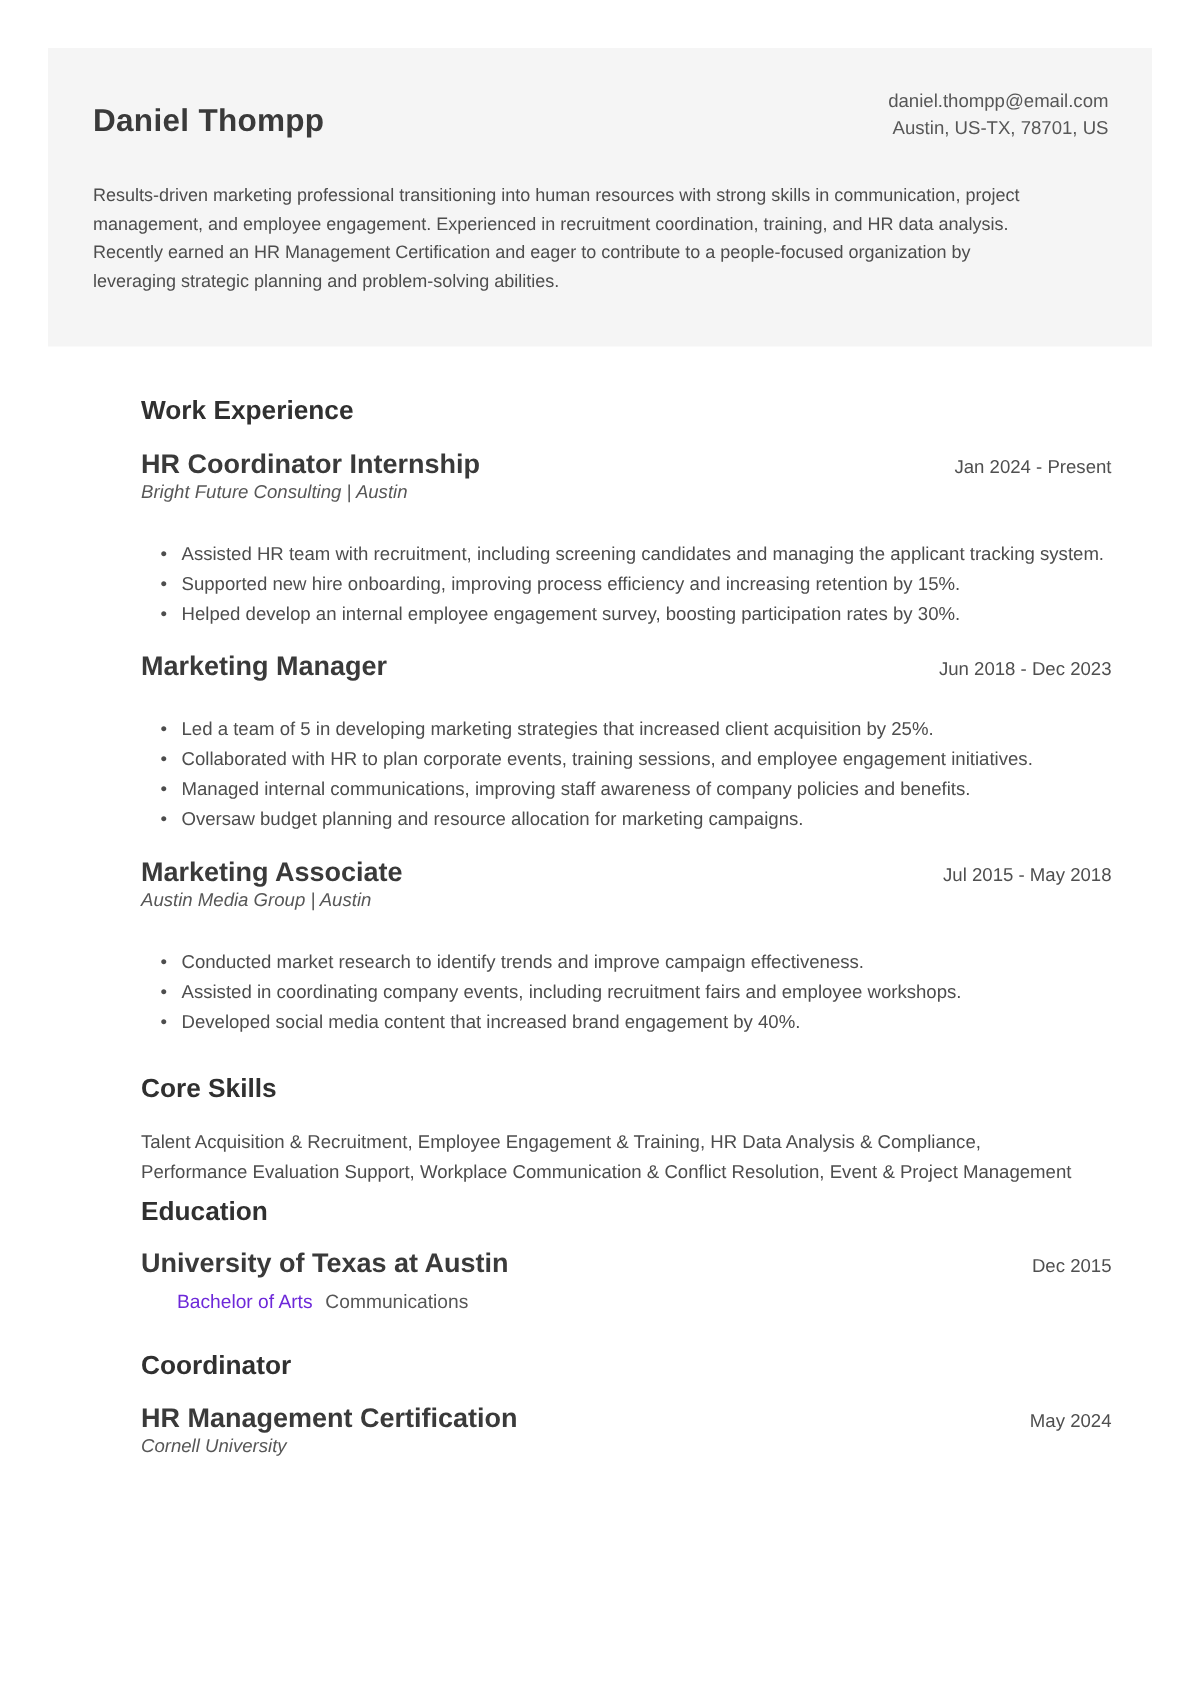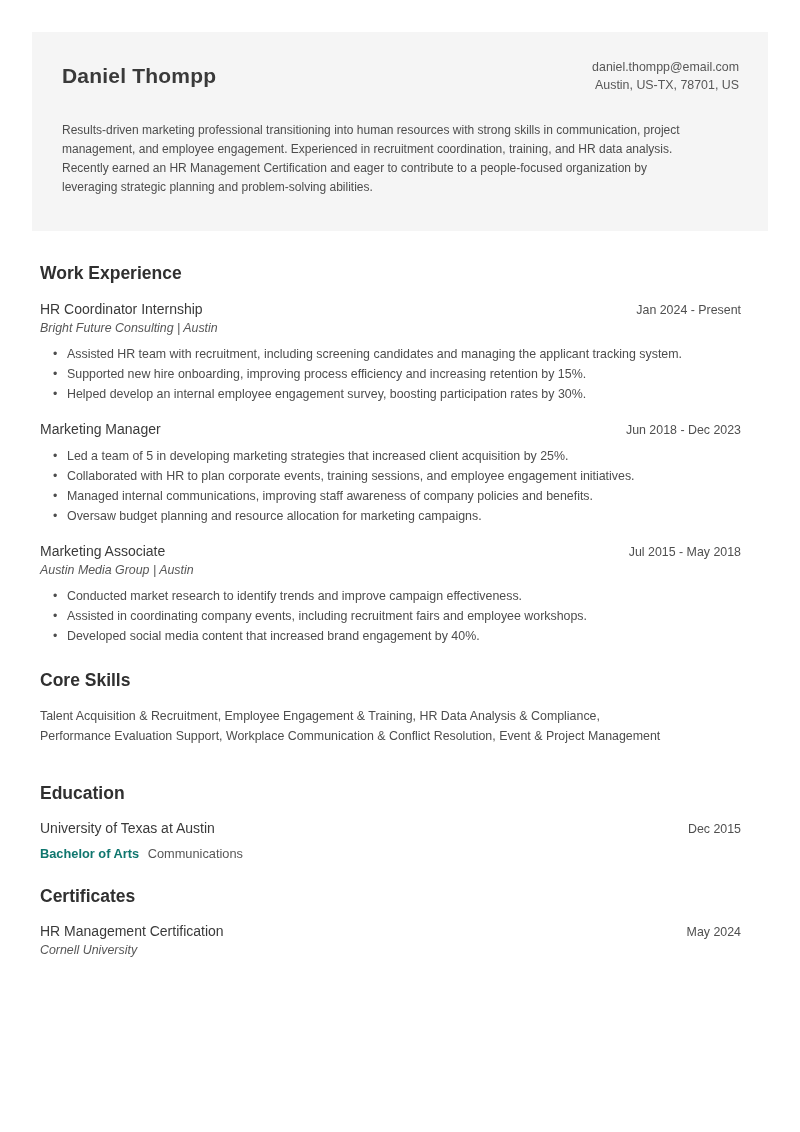--- a/index.html
+++ b/index.html
@@ -11,59 +11,59 @@
     overflow: hidden;
   }
   .page { position: relative; width: 800px; height: 1132px; background: #ffffff; }
 
   
   .header-panel {
     margin: 32px 32px 0 32px;
     background: #f5f5f5;
     padding: 26px 29px 34px 30px;
   }
-  .header-top { display: flex; justify-content: space-between; align-items: center; }
+  .header-top { display: flex; justify-content: space-between; align-items: flex-end; }
   .name { font-size: 21px; font-weight: 700; color: #3a3a3a; line-height: 26px; letter-spacing: 0.2px; }
   .contact { text-align: right; font-size: 12.4px; color: #575757; line-height: 18px; }
   .summary { margin-top: 27px; }
   .summary-line { font-size: 12px; line-height: 19px; color: #4d4d4d; white-space: nowrap; }
 
   
-  .main { padding: 0 59px 0 40px; }
+  .main { padding: 0 59px 0 94px; }
   .section-title { font-size: 17.5px; font-weight: 700; color: #303030; line-height: 21px; }
   .st-work { margin-top: 32px; }
   .st-skills { margin-top: 24px; }
-  .st-education { margin-top: 37px; }
+  .st-education { margin-top: 6px; }
   .st-certificates { margin-top: 24px; }
 
   .job { margin-top: 17px; }
   .row-head { display: flex; justify-content: space-between; align-items: baseline; }
-  .item-title { font-size: 14px; font-weight: 400; color: #3a3a3a; line-height: 17px; }
+  .item-title { font-size: 18px; font-weight: 700; color: #3a3a3a; line-height: 17px; }
   .date { font-size: 12.4px; color: #4f4f4f; white-space: nowrap; }
   .company { font-style: italic; font-size: 12.4px; color: #575757; margin-top: 3px; line-height: 15px; }
 
-  ul.bullets { margin-top: 9px; padding-left: 27px; list-style: none; }
+  ul.bullets { margin-top: 24px; padding-left: 27px; list-style: none; }
   ul.bullets li {
     position: relative;
     font-size: 12.4px; color: #4d4d4d;
     line-height: 19px; margin-bottom: 1px;
     white-space: nowrap;
   }
   ul.bullets li::before {
     content: "\2022";
     position: absolute; left: -14px; top: 0;
     color: #4d4d4d; font-size: 12.4px;
   }
 
   .skills-text { margin-top: 15px; }
   .skills-line { font-size: 12.4px; line-height: 20px; color: #4d4d4d; white-space: nowrap; }
 
   .edu-head { margin-top: 16px; gap: 15px; }
   .degree-row { margin-top: 9px; font-size: 12.8px; line-height: 16px; }
-  .degree { font-weight: 700; color: #0f766e; }
+  .degree { font-weight: 400; color: #6d28d9; margin-left: 24px; }
   .field { color: #575757; margin-left: 5px; }
 
   .cert-head { margin-top: 16px; }
   .issuer { font-style: italic; font-size: 12.4px; color: #575757; margin-top: 3px; line-height: 15px; }
 </style>
 </head>
 <body>
 
 <div class="page">
 
@@ -135,21 +135,21 @@
     <div class="section-title st-education">Education</div>
     <div class="row-head edu-head">
       <div class="item-title">University of Texas at Austin</div>
       <div class="date">Dec 2015</div>
     </div>
     <div class="degree-row">
       <span class="degree">Bachelor of Arts</span>
       <span class="field">Communications</span>
     </div>
 
-    <div class="section-title st-certificates">Certificates</div>
+    <div class="section-title st-certificates">Coordinator</div>
     <div class="row-head cert-head">
       <div class="item-title">HR Management Certification</div>
       <div class="date">May 2024</div>
     </div>
     <div class="issuer">Cornell University</div>
 
   </div>
 </div>
 
 </body></html>

